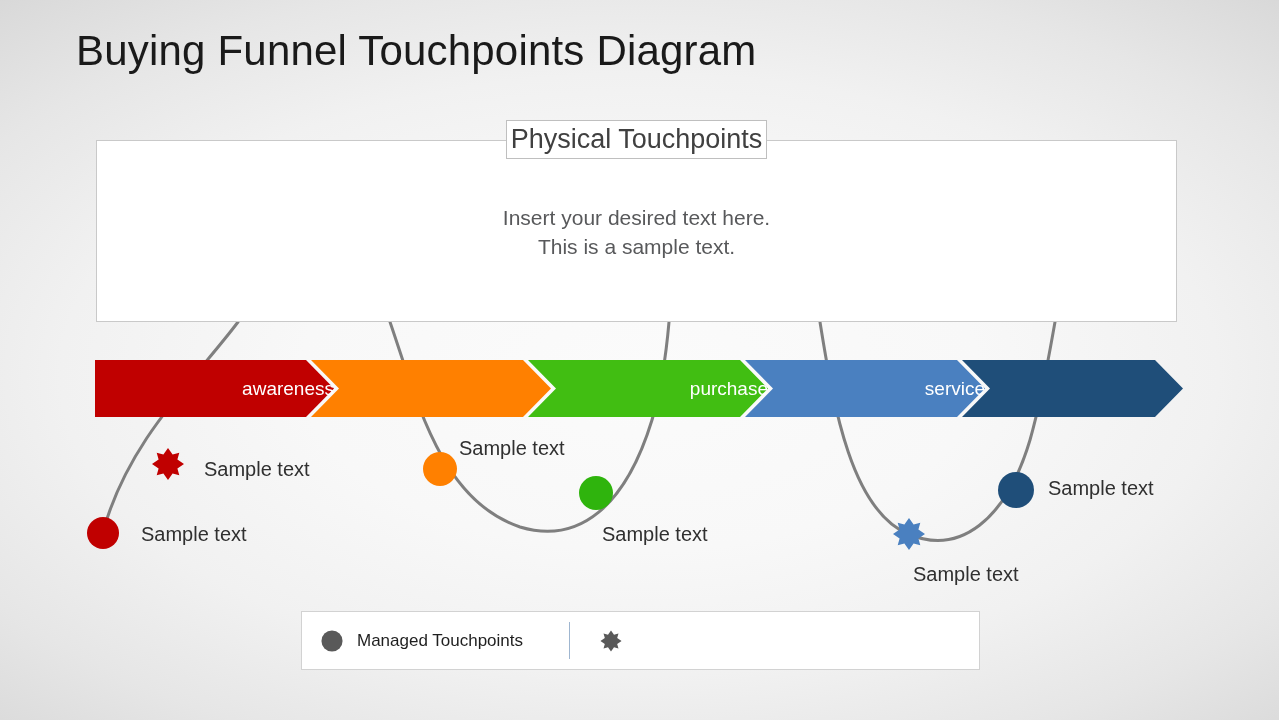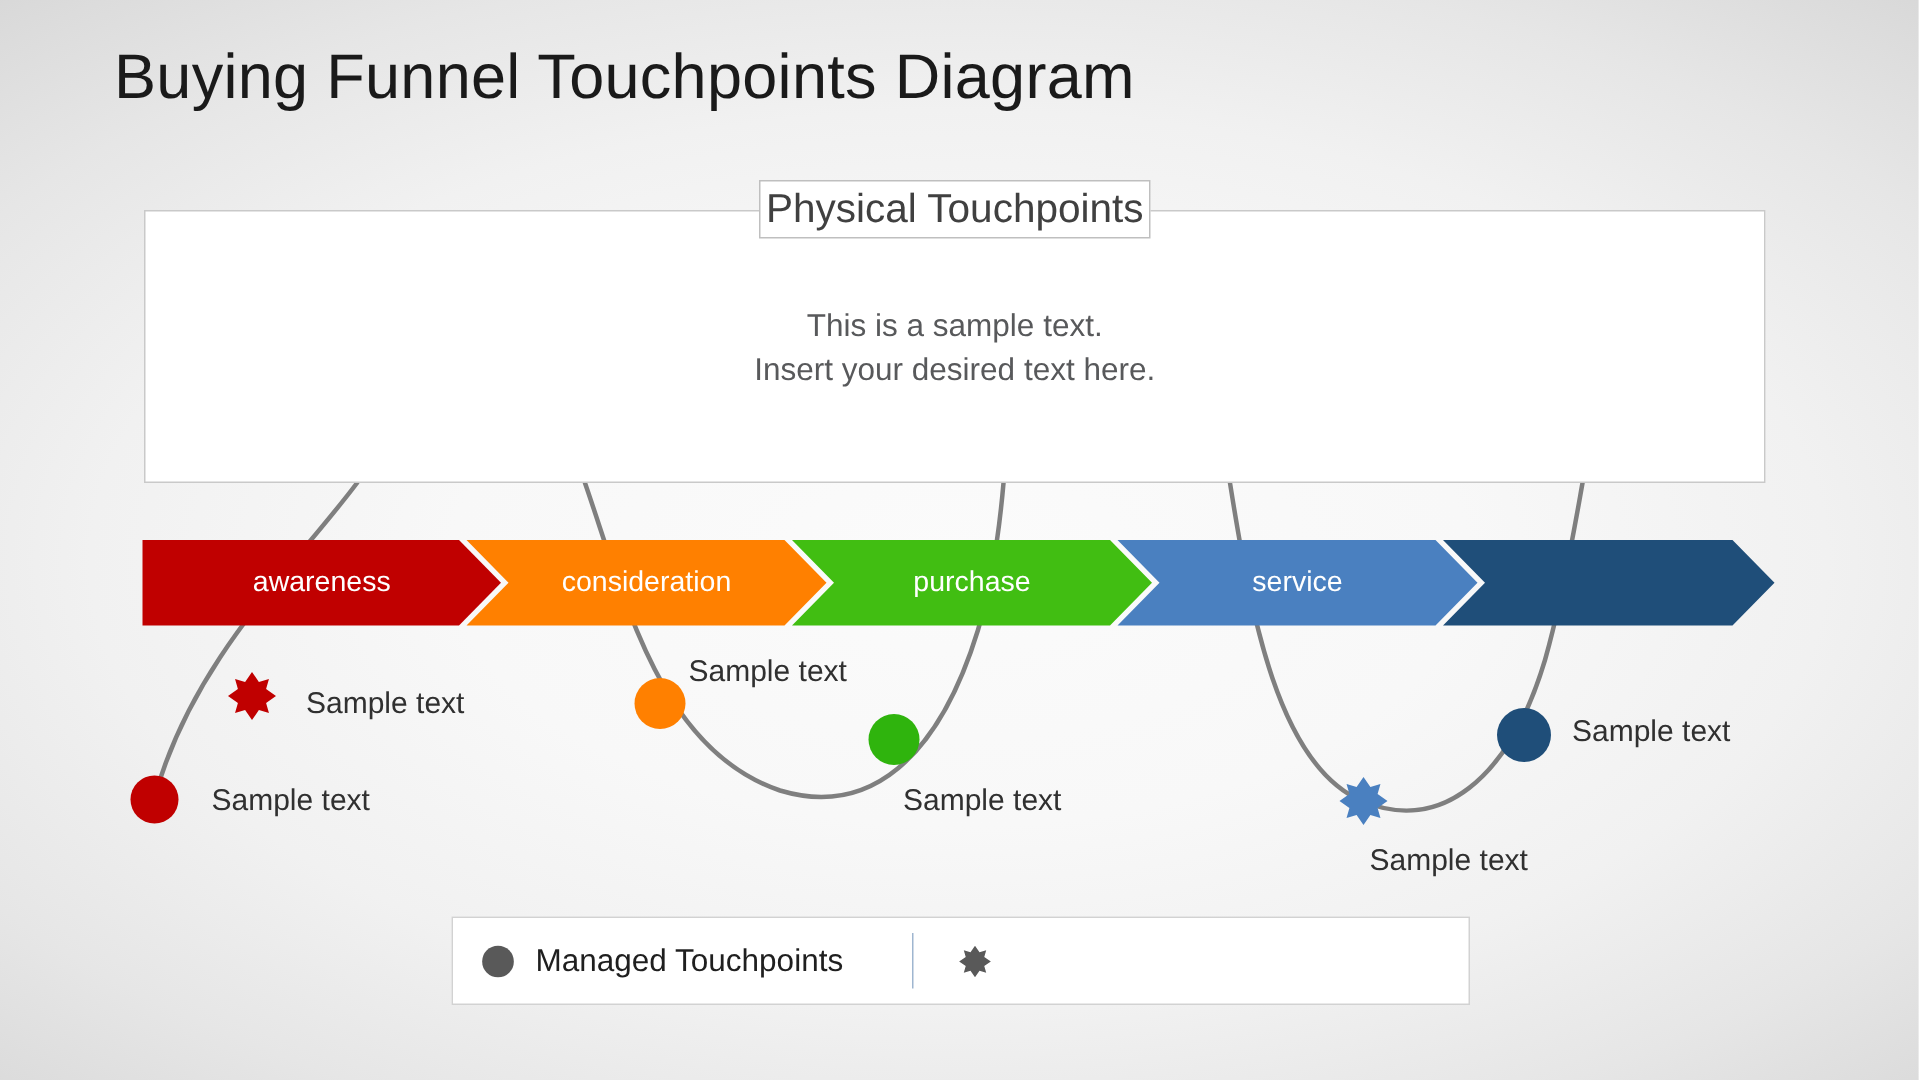--- a/index.html
+++ b/index.html
@@ -97,21 +97,21 @@
   }
 
   
   .stage-label {
     position: absolute;
     height: 57px;
     line-height: 57px;
     top: 360px;
     color: #ffffff;
     font-size: 19px;
-    text-align: center;
+    text-align: right;
     white-space: nowrap;
     z-index: 4;
   }
 
   
   .tp-caption {
     position: absolute;
     font-size: 20px;
     color: #303030;
     white-space: nowrap;
@@ -133,21 +133,21 @@
     align-items: center;
   }
   .legend-item {
     display: flex;
     align-items: center;
     height: 100%;
   }
   #legend-managed { padding-left: 17px; }
   #legend-unmanaged { padding-left: 28px; }
   .legend-text {
-    font-size: 21px;
+    font-size: 17px;
     color: #1f1f1f;
     white-space: nowrap;
     margin-left: 12px;
     text-align: center;
   }
   .legend-swatch {
     width: 26px;
     height: 26px;
     flex: 0 0 26px;
   }
@@ -168,41 +168,40 @@
   <svg class="layer" id="curves-layer" viewBox="0 0 1279 720">
     <g fill="none" stroke="#7f7f7f" stroke-width="3" stroke-linecap="round">
       <path d="M 238,322 C 196,378 128,440 103,532"></path>
       <path d="M 390,322 C 417,400 440,500 520,527 C 580,545 626,505 652,420 C 663,383 667,345 669,322"></path>
       <path d="M 820,322 C 834,410 852,510 908,534 C 960,556 1006,520 1030,440 C 1042,398 1050,350 1055,322"></path>
     </g>
   </svg>
 
   <div id="panel">
     <div id="panel-text">
+      <div>Insert your desired text here.</div>
       <div>This is a sample text.</div>
-      <div>Insert your desired text here.</div>
     </div>
   </div>
   <div id="panel-label">Physical Touchpoints</div>
 
   <svg class="layer" id="funnel-layer" viewBox="0 0 1279 720">
 
     <path d="M 95,360 L 306,360 L 334,388.5 L 306,417 L 95,417 Z" fill="#c00000"></path>
 
     <path d="M 311,360 L 523,360 L 551,388.5 L 523,417 L 311,417 L 339,388.5 Z" fill="#ff8000"></path>
 
     <path d="M 528,360 L 740,360 L 768,388.5 L 740,417 L 528,417 L 556,388.5 Z" fill="#41be12"></path>
 
     <path d="M 745,360 L 957,360 L 985,388.5 L 957,417 L 745,417 L 773,388.5 Z" fill="#4a80c0"></path>
 
     <path d="M 962,360 L 1155,360 L 1183,388.5 L 1155,417 L 962,417 L 990,388.5 Z" fill="#1f4e79"></path>
   </svg>
 
   <div class="stage-label" style="left:95px; width:239px;">awareness</div>
-  <div class="stage-label" style="left:311px; width:240px;">consideration</div>
   <div class="stage-label" style="left:745px; width:240px;">service</div>
   <div class="stage-label" style="left:528px; width:240px;">purchase</div>
 
   <svg class="layer" id="markers-layer" viewBox="0 0 1279 720">
     <defs>
 
       <g id="star8">
         <path d="M 0,-16 L 4.6,-9.4 L 11.3,-11.3 L 9.4,-4.6 L 16,0 L 9.4,4.6 L 11.3,11.3 L 4.6,9.4 L 0,16 L -4.6,9.4 L -11.3,11.3 L -9.4,4.6 L -16,0 L -9.4,-4.6 L -11.3,-11.3 L -4.6,-9.4 Z"></path>
       </g>
     </defs>

